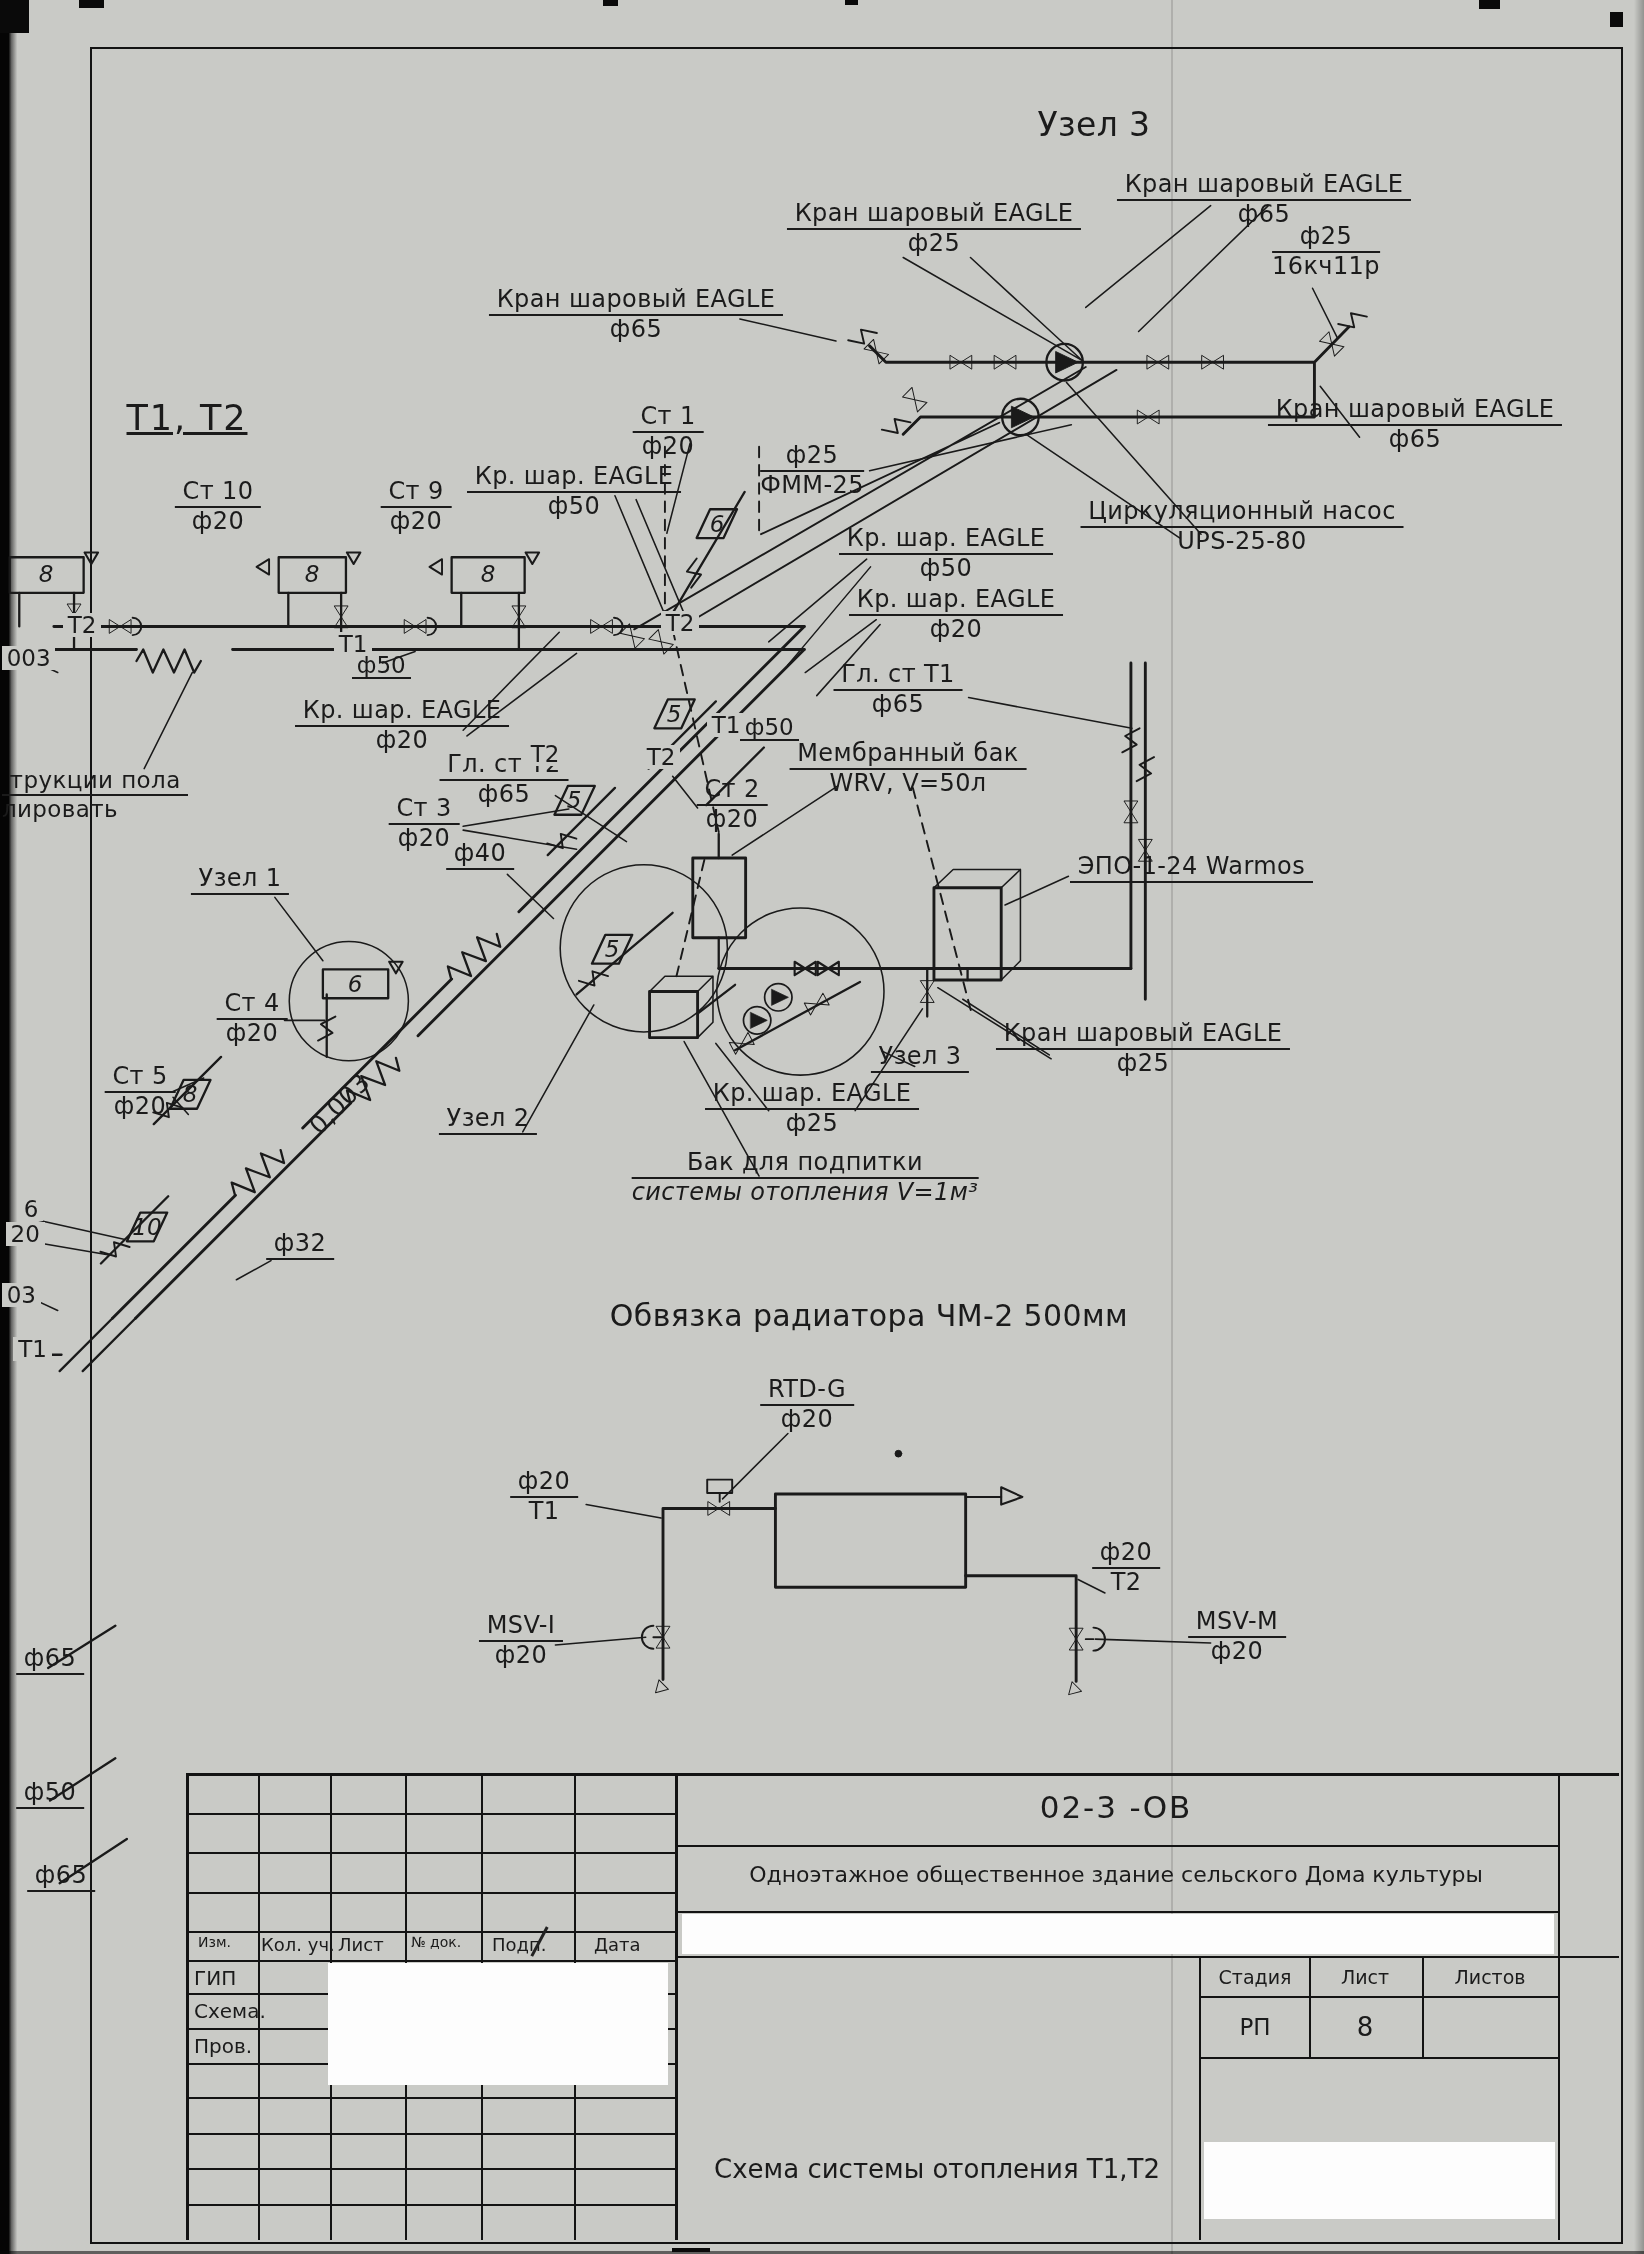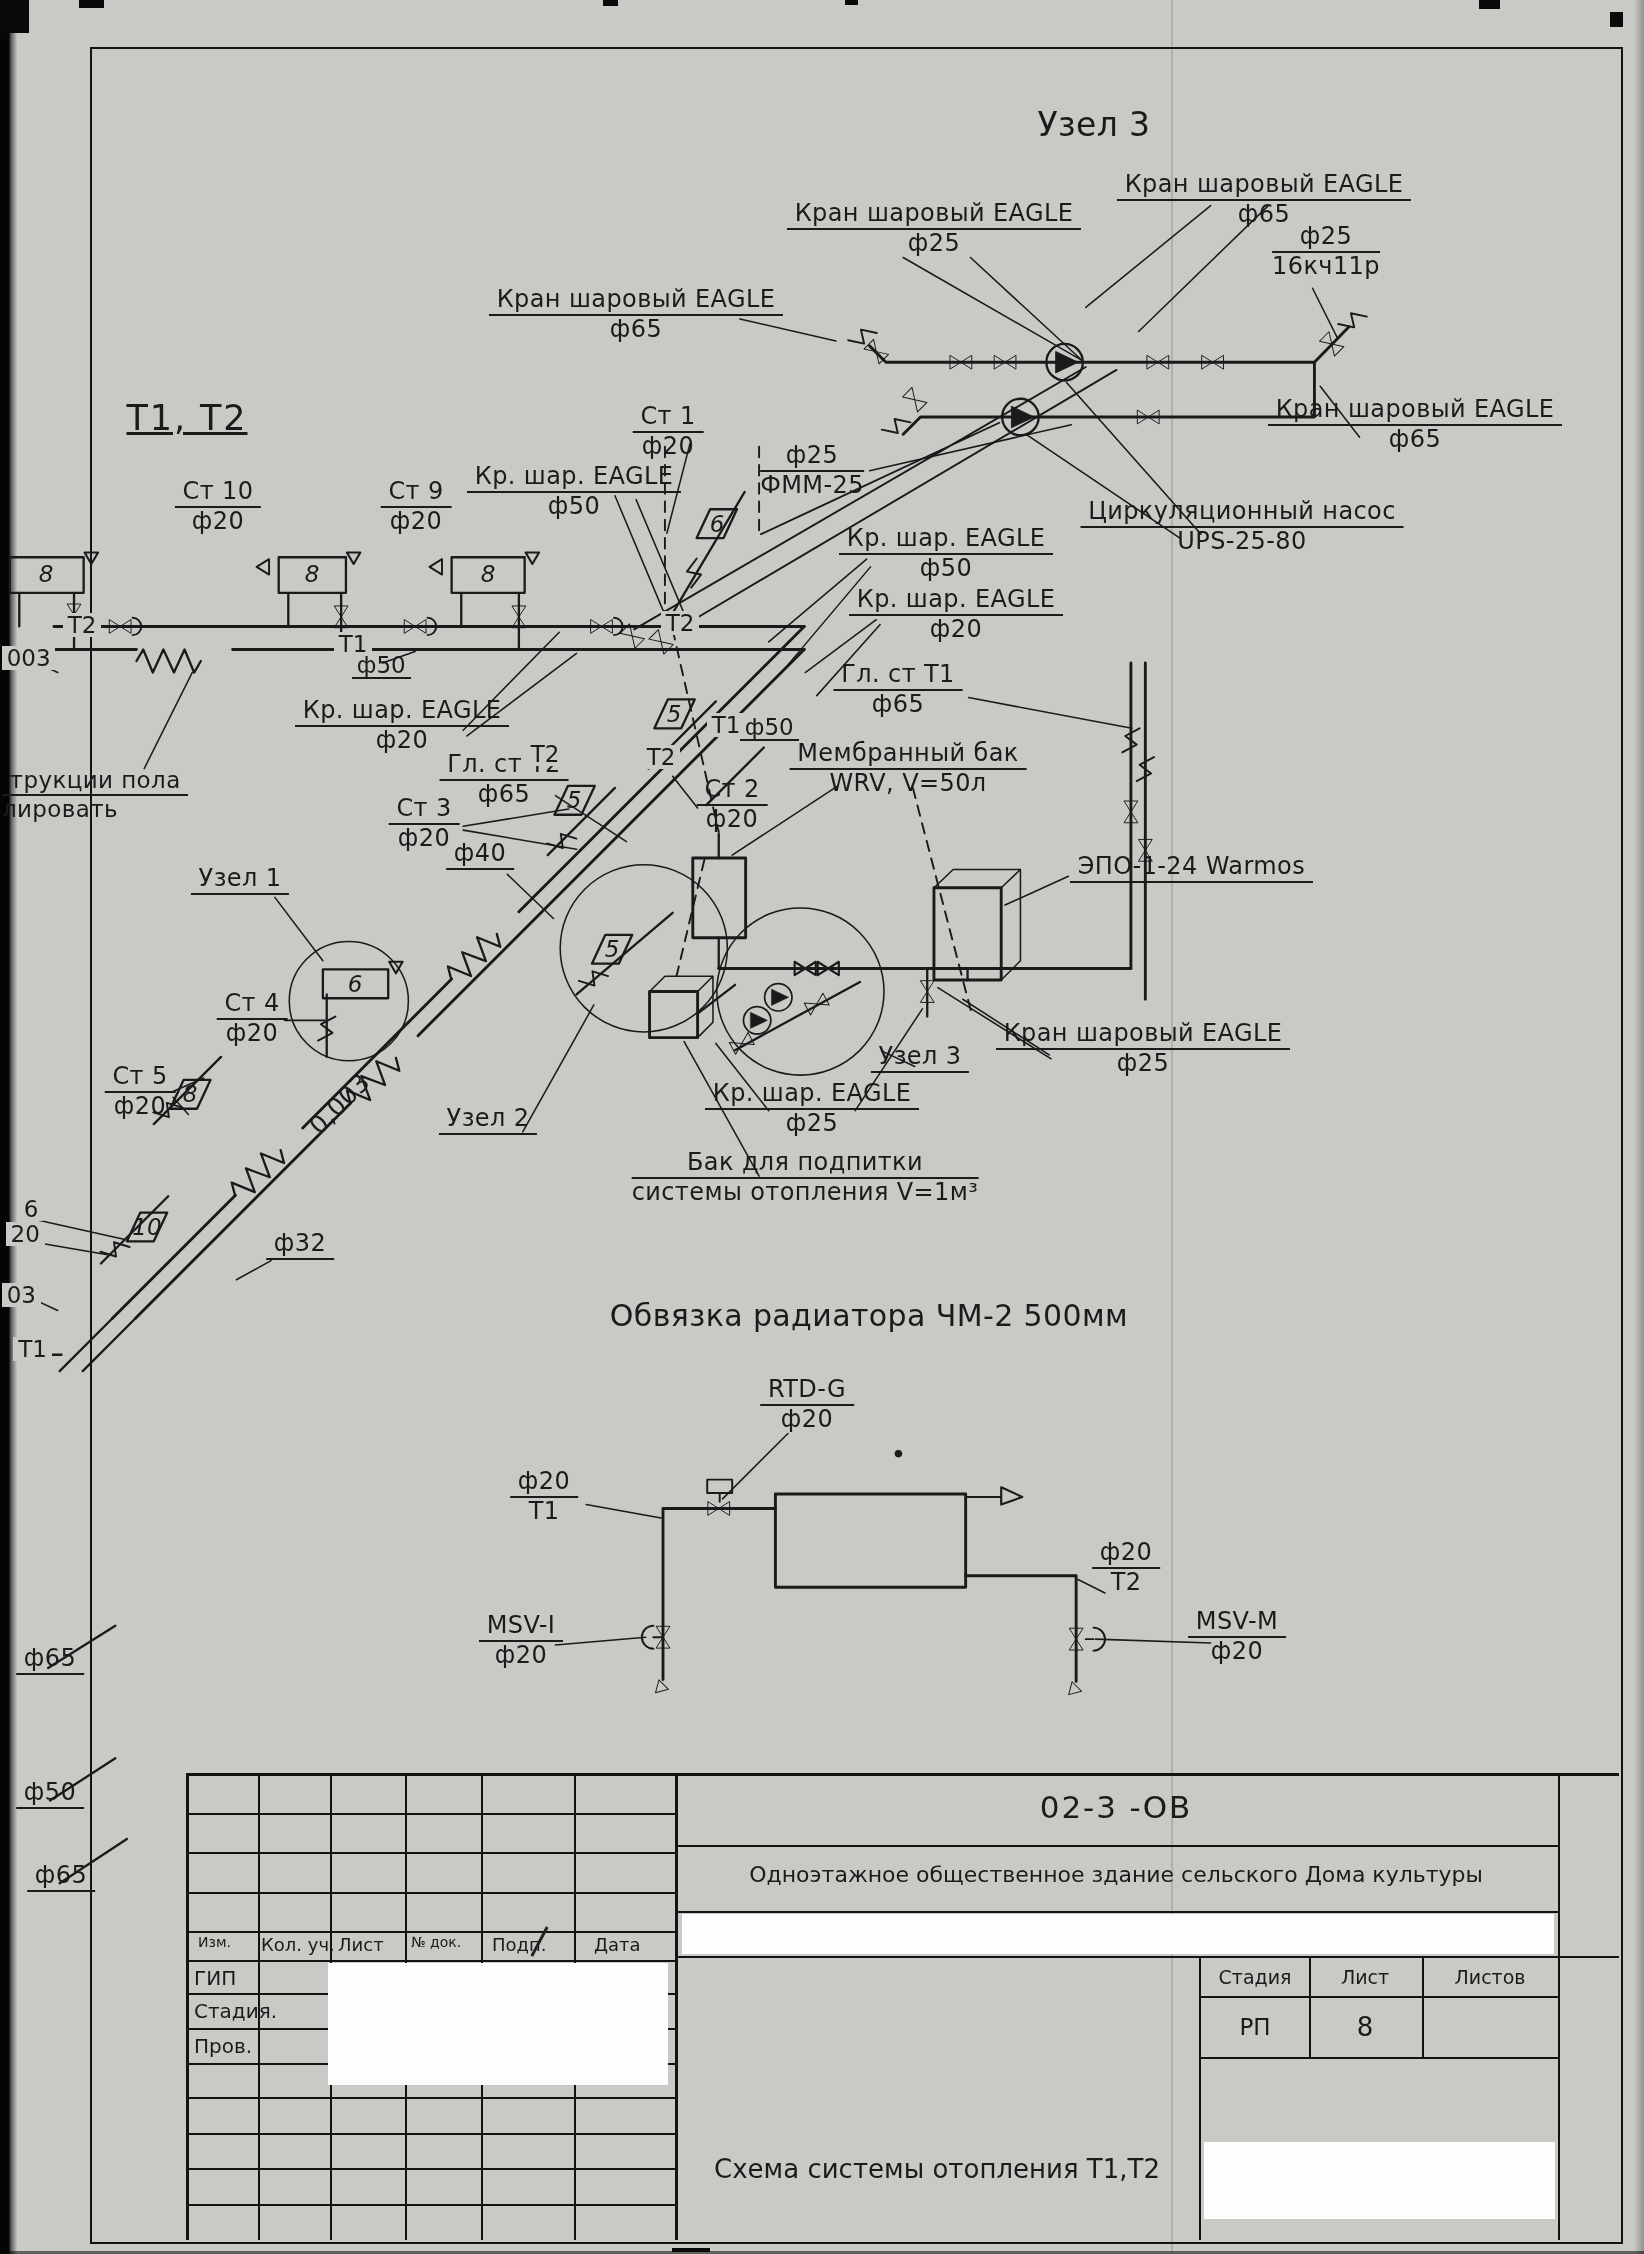--- a/index.html
+++ b/index.html
@@ -355,21 +355,21 @@
 <div class="lbl" style="left:1143px;top:1020px">
   <span class="u">Кран шаровый EAGLE</span>
   <span>ф25</span>
 </div>
 <div class="lbl" style="left:812px;top:1080px">
   <span class="u">Кр. шар. EAGLE</span>
   <span>ф25</span>
 </div>
 <div class="lbl" style="left:805px;top:1149px">
   <span class="u">Бак для подпитки</span>
-  <span style="">системы отопления V=1м³</span>
+  <span style="font-style:italic">системы отопления V=1м³</span>
 </div>
 
 <div class="lbl obv" style="left:869px;top:1299px">
   <span>Обвязка радиатора ЧМ-2 500мм</span>
 </div>
 <div class="lbl" style="left:807px;top:1376px">
   <span class="u">RTD-G</span>
   <span>ф20</span>
 </div>
 <div class="lbl" style="left:544px;top:1468px">
@@ -475,21 +475,21 @@
   <div class="tb-text ctr" style="left:937px;top:2154px;font-size:26px">Схема системы отопления Т1,Т2</div>
 
   <div class="tb-text" style="left:198px;top:1934px;font-size:14px">Изм.</div>
   <div class="tb-text" style="left:261px;top:1934px;font-size:18px">Кол. уч.</div>
   <div class="tb-text" style="left:338px;top:1934px;font-size:18px">Лист</div>
   <div class="tb-text" style="left:411px;top:1934px;font-size:14px">№ док.</div>
   <div class="tb-text" style="left:492px;top:1934px;font-size:18px">Подп.</div>
   <div class="tb-text" style="left:594px;top:1934px;font-size:18px">Дата</div>
 
   <div class="tb-text" style="left:194px;top:1966px;font-size:20px">ГИП</div>
-  <div class="tb-text" style="left:194px;top:1999px;font-size:20px">Стадия.</div>
+  <div class="tb-text" style="left:194px;top:1999px;font-size:20px">Схема.</div>
   <div class="tb-text" style="left:194px;top:2034px;font-size:20px">Пров.</div>
 
   <div class="tb-text ctr" style="left:1255px;top:1966px;font-size:19px">Стадия</div>
   <div class="tb-text ctr" style="left:1365px;top:1966px;font-size:19px">Лист</div>
   <div class="tb-text ctr" style="left:1490px;top:1966px;font-size:19px">Листов</div>
   <div class="tb-text ctr" style="left:1255px;top:2014px;font-size:23px">РП</div>
   <div class="tb-text ctr" style="left:1365px;top:2012px;font-size:26px">8</div>
 
   <div class="white" style="left:328px;top:1963px;width:340px;height:122px"></div>
   <div class="white" style="left:682px;top:1914px;width:872px;height:40px"></div>

